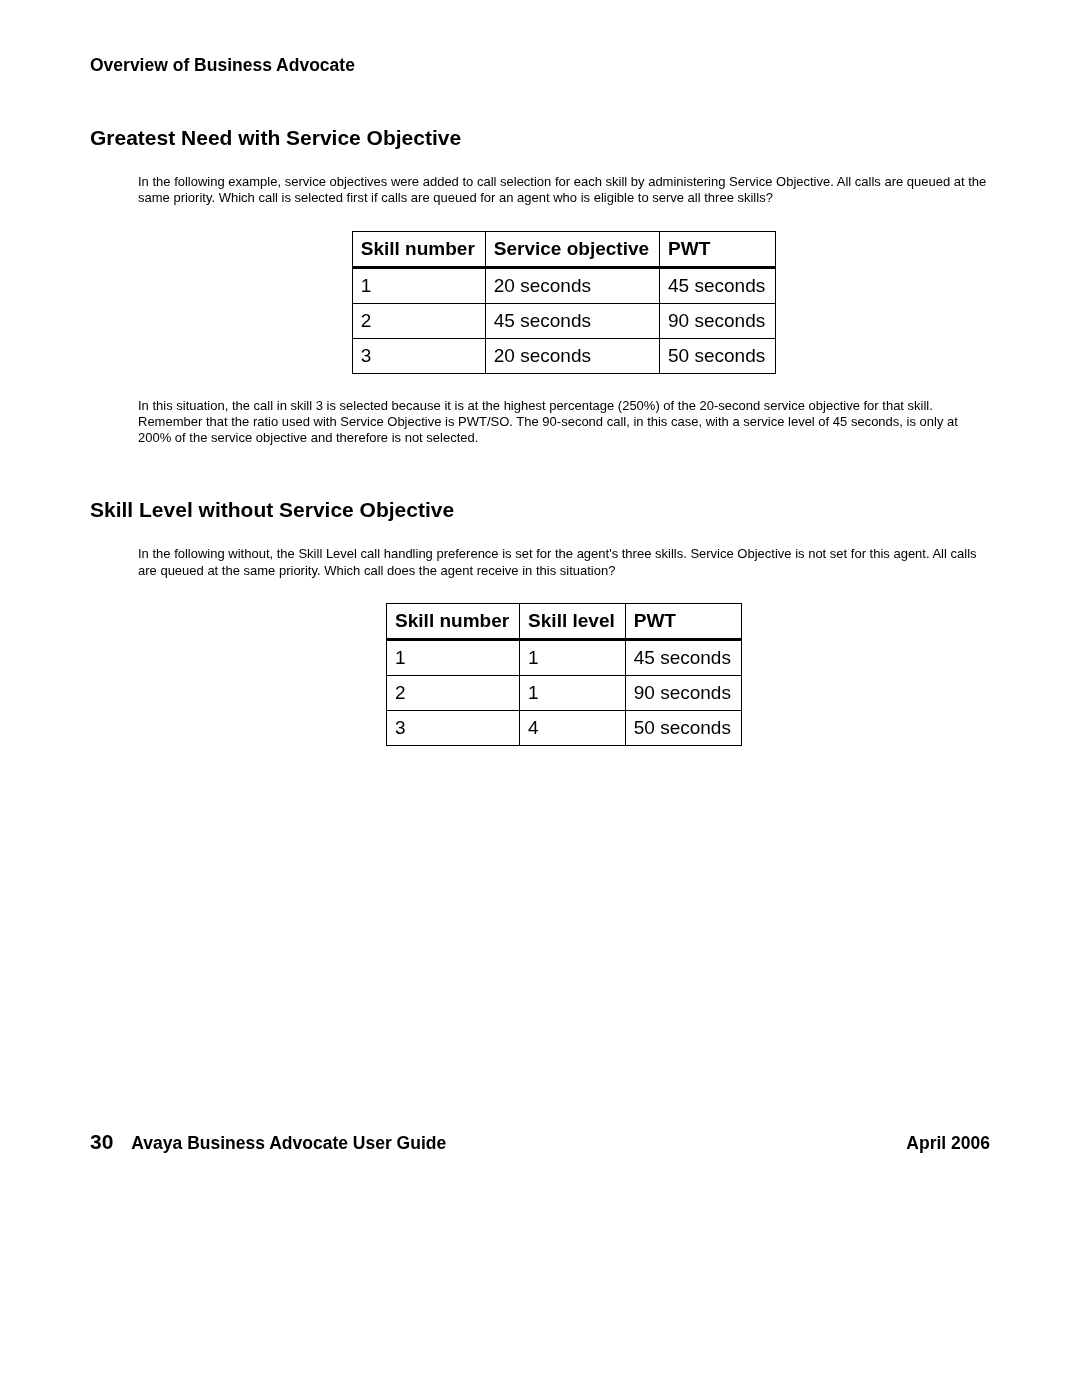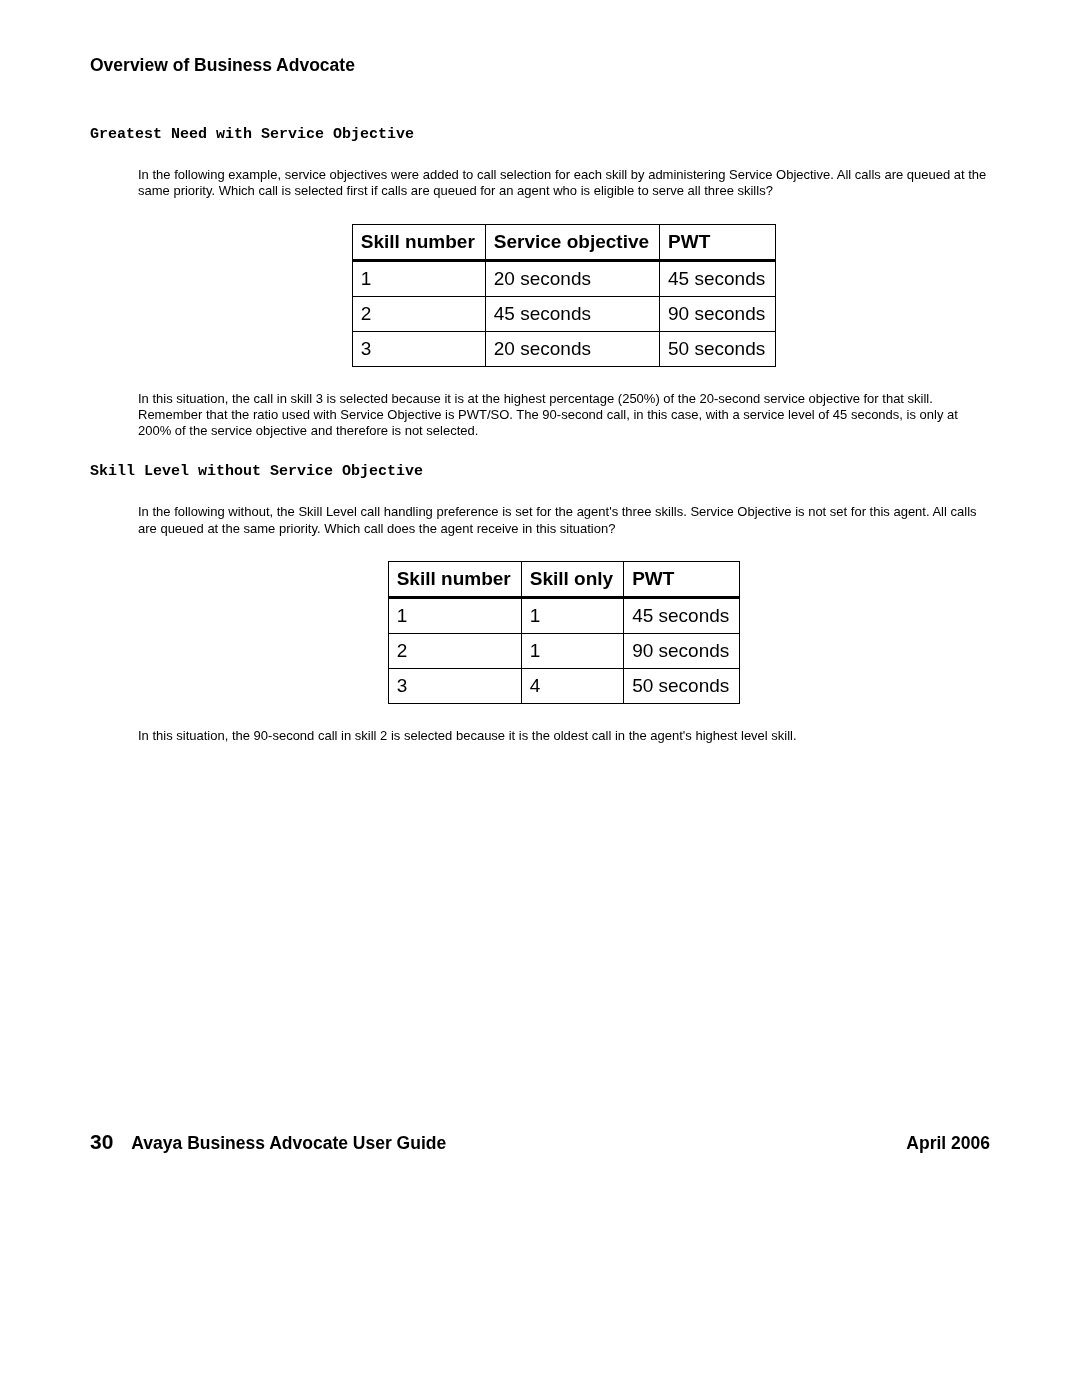--- a/index.html
+++ b/index.html
@@ -17,23 +17,22 @@
     box-sizing: border-box;
     padding: 55px 90px 0 90px;
   }
   .running-head {
     font-weight: bold;
     font-size: 17.5px;
     margin-bottom: 50px;
   }
   h2.sec {
     font-weight: bold;
-    font-size: 15px;
+    font-size: 21px;
     margin: 0 0 24px 0;
-    font-family: Liberation Mono, monospace;
   }
   .indent-block {
     margin-left: 48px;
   }
   p.body {
     font-size: 13px;
     line-height: 1.25;
     margin: 0 0 24px 0;
   }
   table.data {
@@ -65,21 +64,21 @@
   .footer .pnum {
     font-size: 21px;
     margin-right: 18px;
   }
   .footer .doc {
     flex: 1;
   }
   .footer .date {
     text-align: right;
   }
-  .sec2-wrap { margin-top: 24px; }
+  .sec2-wrap { margin-top: 52px; }
 </style>
 </head>
 <body>
 
 <div class="page">
 
   <div class="running-head">Overview of Business Advocate</div>
 
   <h2 class="sec">Greatest Need with Service Objective</h2>
 
@@ -119,21 +118,21 @@
   <div class="sec2-wrap">
     <h2 class="sec">Skill Level without Service Objective</h2>
 
     <div class="indent-block">
       <p class="body">In the following without, the Skill Level call handling preference is set for the agent's three skills. Service Objective is not set for this agent. All calls are queued at the same priority. Which call does the agent receive in this situation?</p>
 
       <table class="data">
         <thead>
           <tr>
             <th>Skill number</th>
-            <th>Skill only</th>
+            <th>Skill level</th>
             <th>PWT</th>
           </tr>
         </thead>
         <tbody>
           <tr>
             <td>1</td>
             <td>1</td>
             <td>45 seconds</td>
           </tr>
           <tr>
@@ -142,21 +141,20 @@
             <td>90 seconds</td>
           </tr>
           <tr>
             <td>3</td>
             <td>4</td>
             <td>50 seconds</td>
           </tr>
         </tbody>
       </table>
 
-      <p class="body">In this situation, the 90-second call in skill 2 is selected because it is the oldest call in the agent's highest level skill.</p>
     </div>
   </div>
 
   <div class="footer">
     <span class="pnum">30</span>
     <span class="doc">Avaya Business Advocate User Guide</span>
     <span class="date">April 2006</span>
   </div>
 
 </div>

